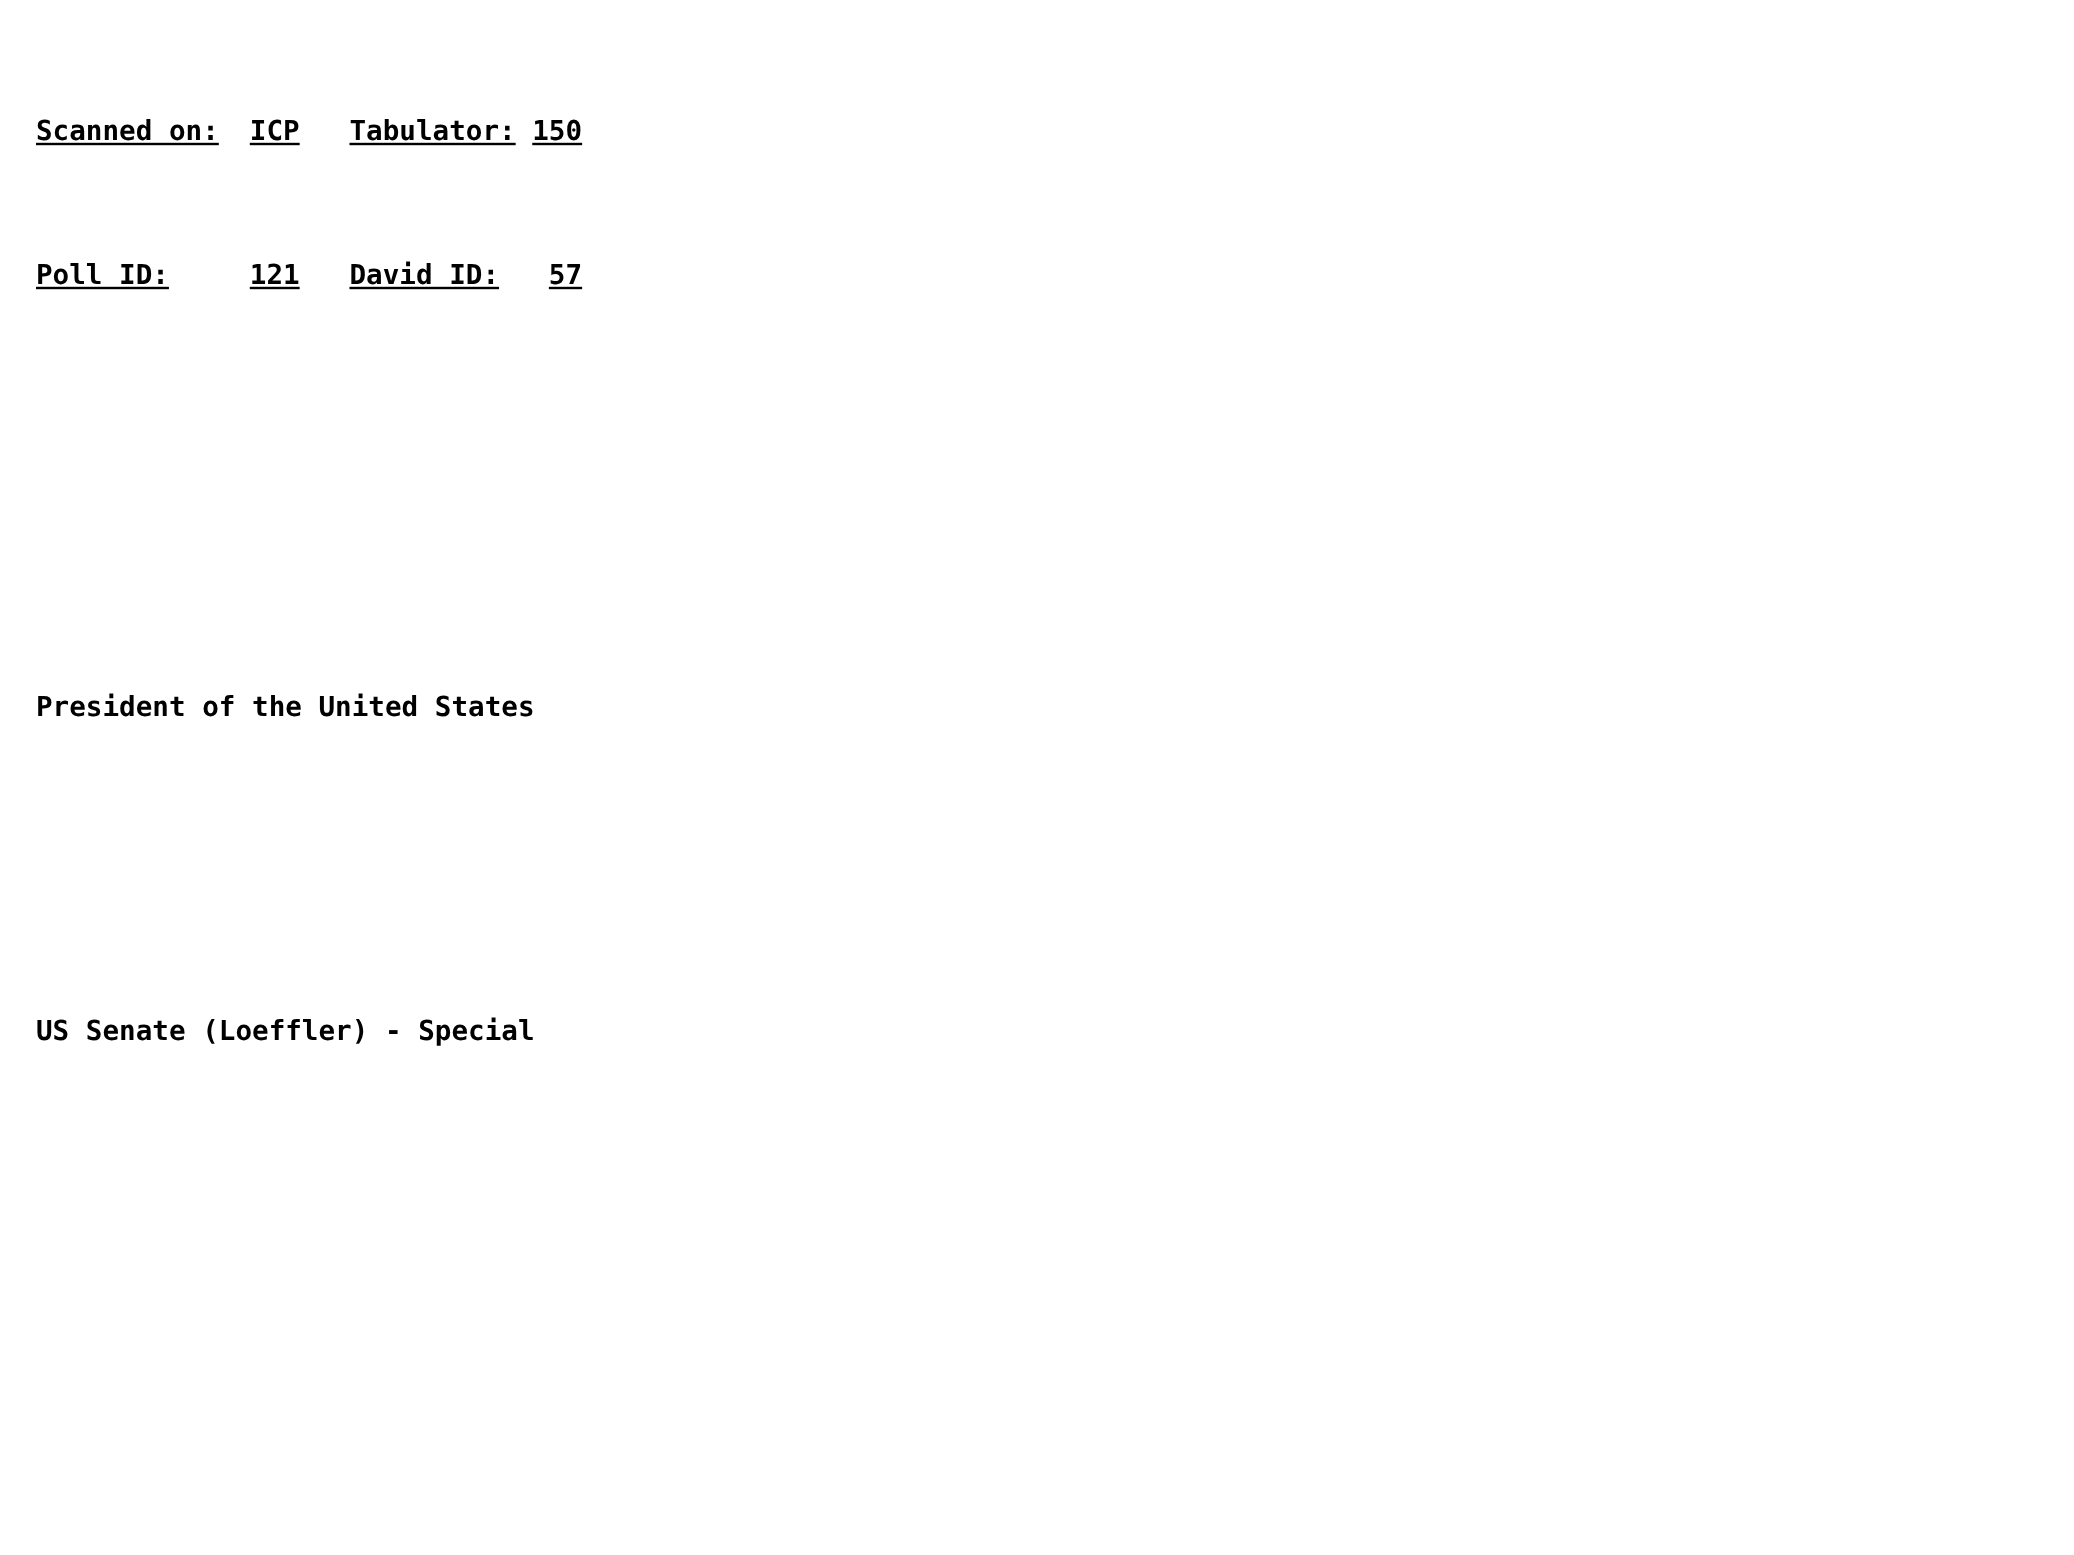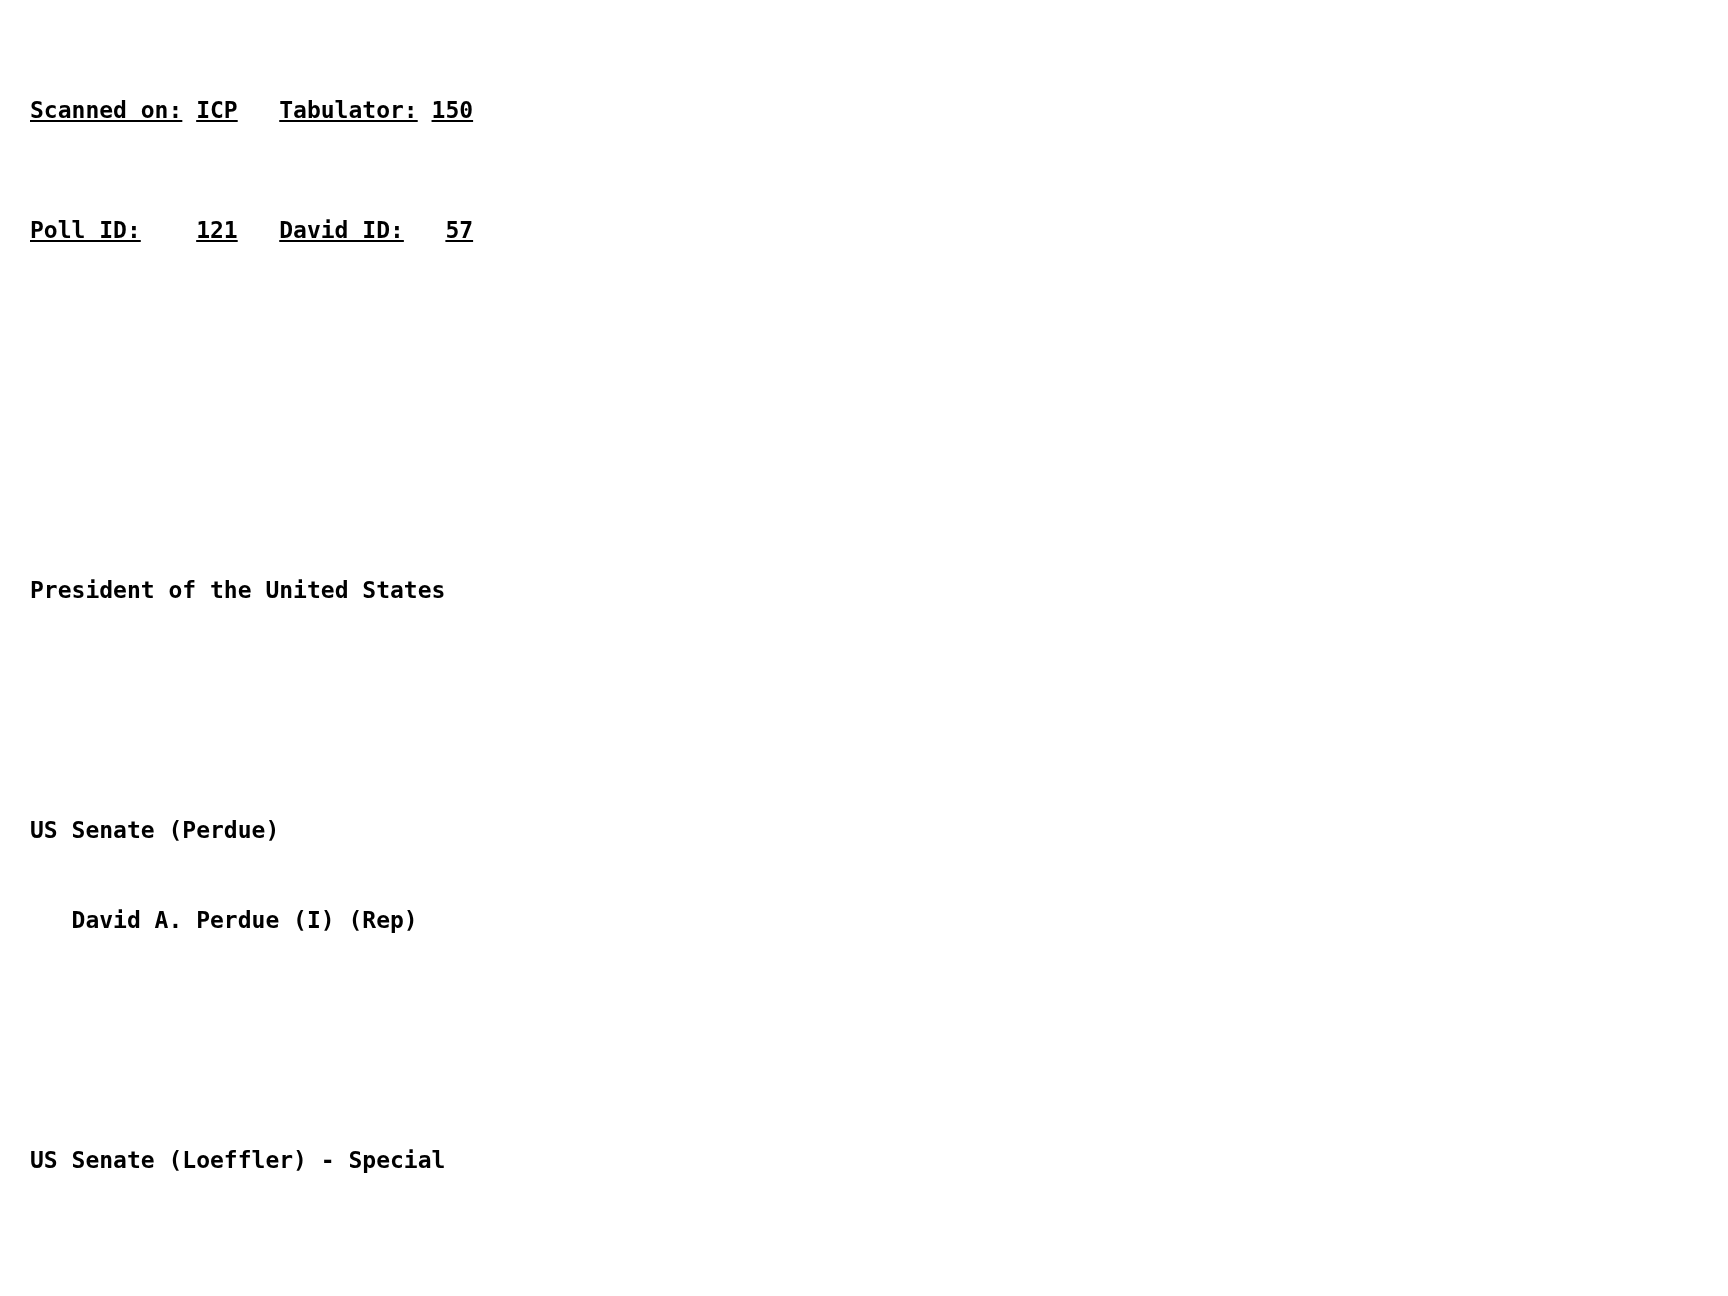--- a/index.html
+++ b/index.html
@@ -15,21 +15,21 @@
     left: 30px;
     top: 5px;
     color: #000000;
     font-family: "DejaVu Sans Mono", monospace;
     font-weight: bold;
     font-size: 23px;
     line-height: 30px;
     white-space: pre;
   }
   .hdr-line span { display: inline-block; text-decoration: underline; }
-  .w6  { width: 6ch; }
+  .w6  { width: 6ch; margin-left: 12px; }
   .w11 { width: 11ch; }
   .w12 { width: 12ch; }
   .blank-line { height: 30px; }
   .selection { padding-left: 3ch; }
 </style>
 </head>
 <body>
 
 <div class="doc">
 
@@ -37,24 +37,20 @@
 
   <div class="hdr-line"><span class="w12">Poll ID:</span><span class="w6">121</span><span class="w12">David ID:</span><span>57</span></div>
 
   <div class="blank-line"></div>
 
   <div id="contest-list">
   <div class="contest">
     <div class="office">President of the United States</div>
   </div>
 
-  <div class="contest">
-    <div class="office">US Senate (Perdue)</div>
-    <div class="selection">David A. Perdue (I) (Rep)</div>
-  </div>
 
   <div class="contest">
     <div class="office">US Senate (Loeffler) - Special</div>
     
   </div>
 
   
 
   
 

